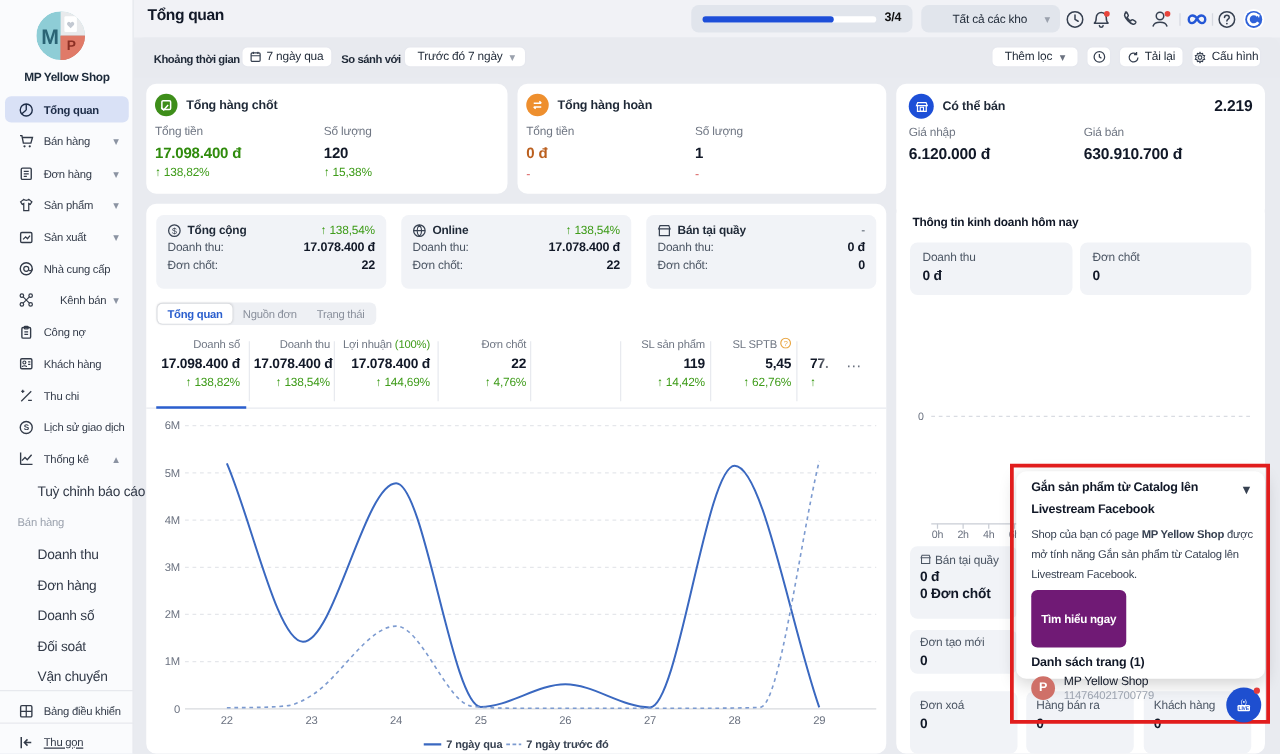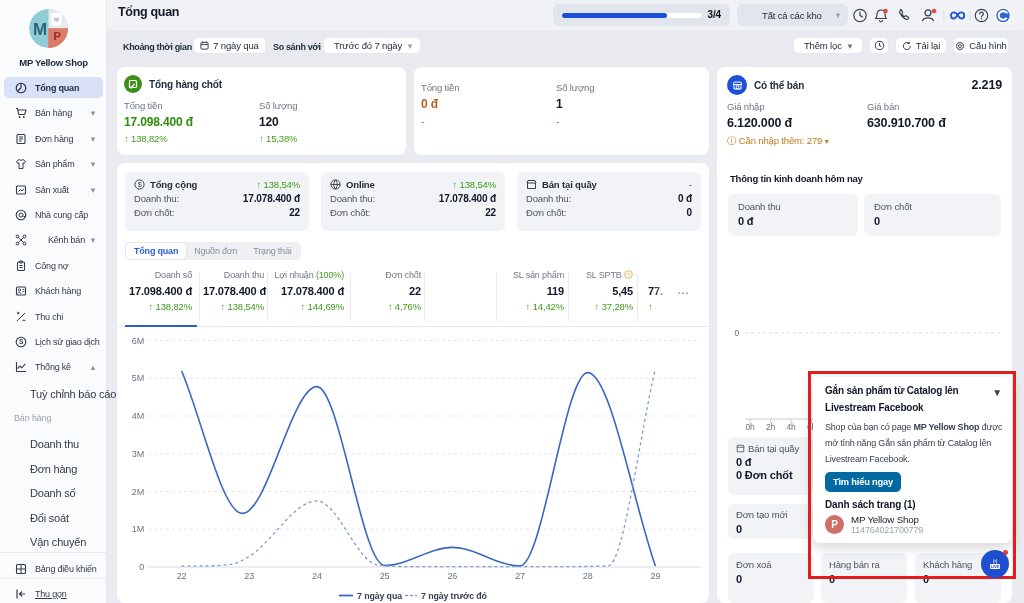--- a/index.html
+++ b/index.html
@@ -280,20 +280,28 @@
     </div>
     <div>
       <div class="clabel">Số lượng</div>
       <div style="font-size:12px; font-weight:bold; color:#111827; margin-top:4px;">120</div>
       <div class="up" style="margin-top:4px;">↑ 15,38%</div>
     </div>
   </div>
 </div>
 
 <div class="card" style="left:414px; top:67px; width:295px; height:88px; padding:8px 7px;">
+  <div style="display:flex; align-items:center;">
+    <div class="icircle" style="background:#ee8f2e;">
+      <svg width="10" height="10" viewBox="0 0 10 10">
+          <path d="M2 3.5 h6 M8 3.5 l-1.5-1.5 M2 6.5 h6 M2 6.5 l1.5 1.5" stroke="#fff" stroke-width="1.2" fill="none"></path>
+        </svg>
+    </div>
+    <div style="margin-left:7px; font-size:10px; font-weight:600; color:#1f2937;">Tổng hàng hoàn</div>
+  </div>
   <div style="display:flex; margin-top:7px;">
     <div style="width:135px;">
       <div class="clabel">Tổng tiền</div>
       <div style="font-size:12px; font-weight:bold; color:#bb5f1e; margin-top:4px;">0 đ</div>
       <div style="margin-top:5px; color:#d95d5d; font-size:10px;">-</div>
     </div>
     <div>
       <div class="clabel">Số lượng</div>
       <div style="font-size:12px; font-weight:bold; color:#111827; margin-top:4px;">1</div>
       <div style="margin-top:5px; color:#d95d5d; font-size:10px;">-</div>
@@ -315,21 +323,20 @@
   <div style="display:flex; margin-top:6px;">
     <div style="width:140px;">
       <div class="clabel">Giá nhập</div>
       <div style="font-size:12.5px; font-weight:bold; color:#111827; margin-top:4px;">6.120.000 đ</div>
     </div>
     <div>
       <div class="clabel">Giá bán</div>
       <div style="font-size:12.5px; font-weight:bold; color:#111827; margin-top:4px;">630.910.700 đ</div>
     </div>
   </div>
-  <div style="margin-top:5px; font-size:9.5px; color:#c07a1d;">ⓘ Cần nhập thêm: 279 <span style="font-size:8px;">▾</span></div>
 </div>
 
 <div class="card" id="bigpanel" style="left:117px; top:163px; width:592px; height:440px;">
 
   <div class="sbox" style="left:8px;">
     <div class="r1">
         <svg width="11" height="11" viewBox="0 0 11 11">
           <circle cx="5.5" cy="5.5" r="4.6" fill="none" stroke="#374151" stroke-width="1"></circle>
           <text x="5.5" y="8" font-size="7" text-anchor="middle" fill="#374151">$</text>
         </svg>
@@ -417,21 +424,21 @@
       <div class="mv">119</div>
       <div class="mp">↑ 14,42%</div>
     </div>
   <div class="vsep" style="left:451px;"></div>
   <div class="mcol" style="left:454px; width:62px;">
       <div class="ml">SL SPTB <svg width="9" height="9" viewBox="0 0 10 10" style="vertical-align:-1px;">
           <circle cx="5" cy="5" r="4.3" fill="none" stroke="#e8a33d" stroke-width="1"></circle>
           <text x="5" y="7.3" font-size="6.5" text-anchor="middle" fill="#e8a33d">?</text>
         </svg></div>
       <div class="mv">5,45</div>
-      <div class="mp">↑ 37,28%</div>
+      <div class="mp">↑ 62,76%</div>
     </div>
   <div class="vsep" style="left:520px;"></div>
   <div class="mcol" style="left:531px; width:18px; overflow:hidden; text-align:left;">
       <div class="ml">&nbsp;</div>
       <div class="mv">77.</div>
       <div class="mp">↑</div>
     </div>
     <div style="position:absolute; left:536px; top:105px; width:24px; height:58px; background:linear-gradient(90deg, rgba(255,255,255,0), #fff 80%);"></div>
   <div style="position:absolute; left:560px; top:123px; color:#6b7280; font-size:12px;">⋯</div>
   <div style="position:absolute; left:0; top:163px; width:592px; height:1px; background:#e8eaef;"></div>
@@ -532,21 +539,21 @@
   <div class="gcard" style="left:198px; top:390px; width:86px; height:50px; padding:6px 8px;">
     <div class="gl">Khách hàng</div>
       <div class="gv" style="margin-top:3px;">0</div>
   </div>
 </div>
 
 <div id="popup">
   <div style="font-size:10px; font-weight:bold; color:#111827; line-height:1.65; width:160px; letter-spacing:-0.2px;">Gắn sản phẩm từ Catalog lên Livestream Facebook</div>
   <div style="position:absolute; right:10px; top:10px; color:#374151; font-size:10px;">▼</div>
   <div style="font-size:9px; color:#374151; line-height:1.75; margin-top:4px; letter-spacing:-0.2px; white-space:nowrap;">Shop của bạn có page <b>MP Yellow Shop</b> được<br>mở tính năng Gắn sản phẩm từ Catalog lên<br>Livestream Facebook.</div>
-  <div style="margin-top:5px; display:inline-block; background:#0369a1; color:#fff; font-size:9.3px; font-weight:600; padding:5px 8px; border-radius:5px; letter-spacing:-0.2px;">Tìm hiểu ngay</div>
+  <div style="margin-top:5px; display:inline-block; background:#701a75; color:#fff; font-size:9.3px; font-weight:600; padding:18px 8px; border-radius:5px; letter-spacing:-0.2px;">Tìm hiểu ngay</div>
   <div style="margin-top:7px; font-size:10px; font-weight:bold; color:#111827;">Danh sách trang (1)</div>
   <div style="margin-top:4px; display:flex; align-items:center;">
     <div style="width:19px; height:19px; border-radius:50%; background:#cf7068; color:#fff; font-size:10px; font-weight:bold; display:flex; align-items:center; justify-content:center;">P</div>
     <div style="margin-left:7px;">
       <div style="font-size:9.7px; color:#111827;">MP Yellow Shop</div>
       <div style="font-size:9px; color:#9ca3af;">114764021700779</div>
     </div>
   </div>
 </div>
 <div id="redbox"></div>

